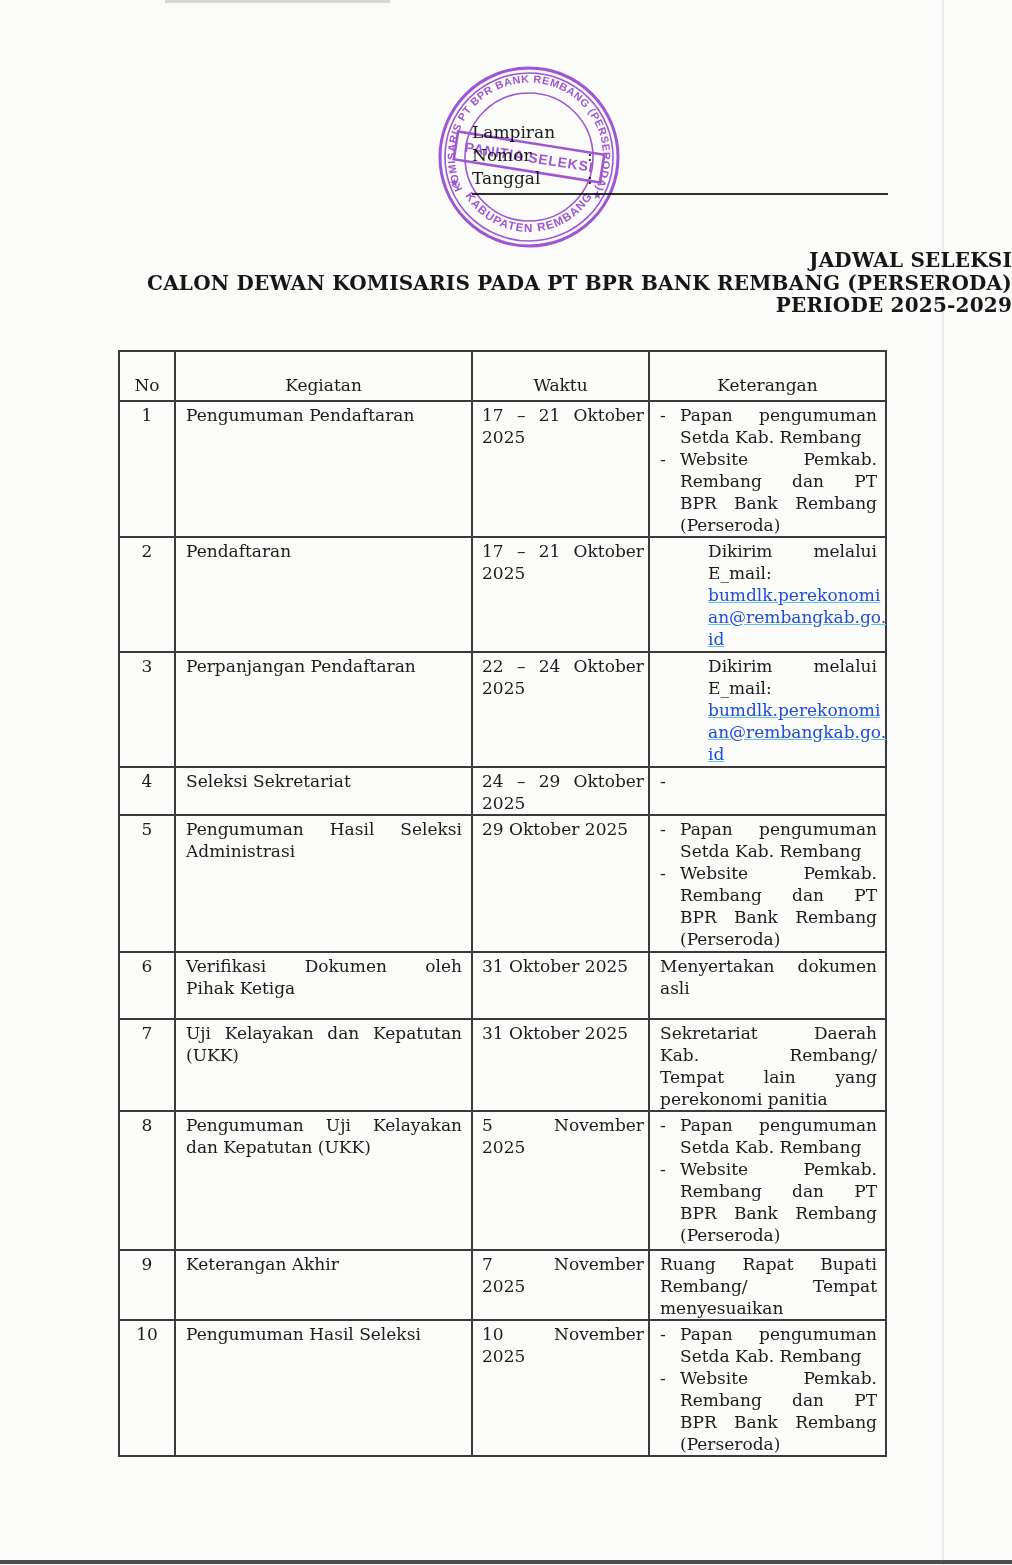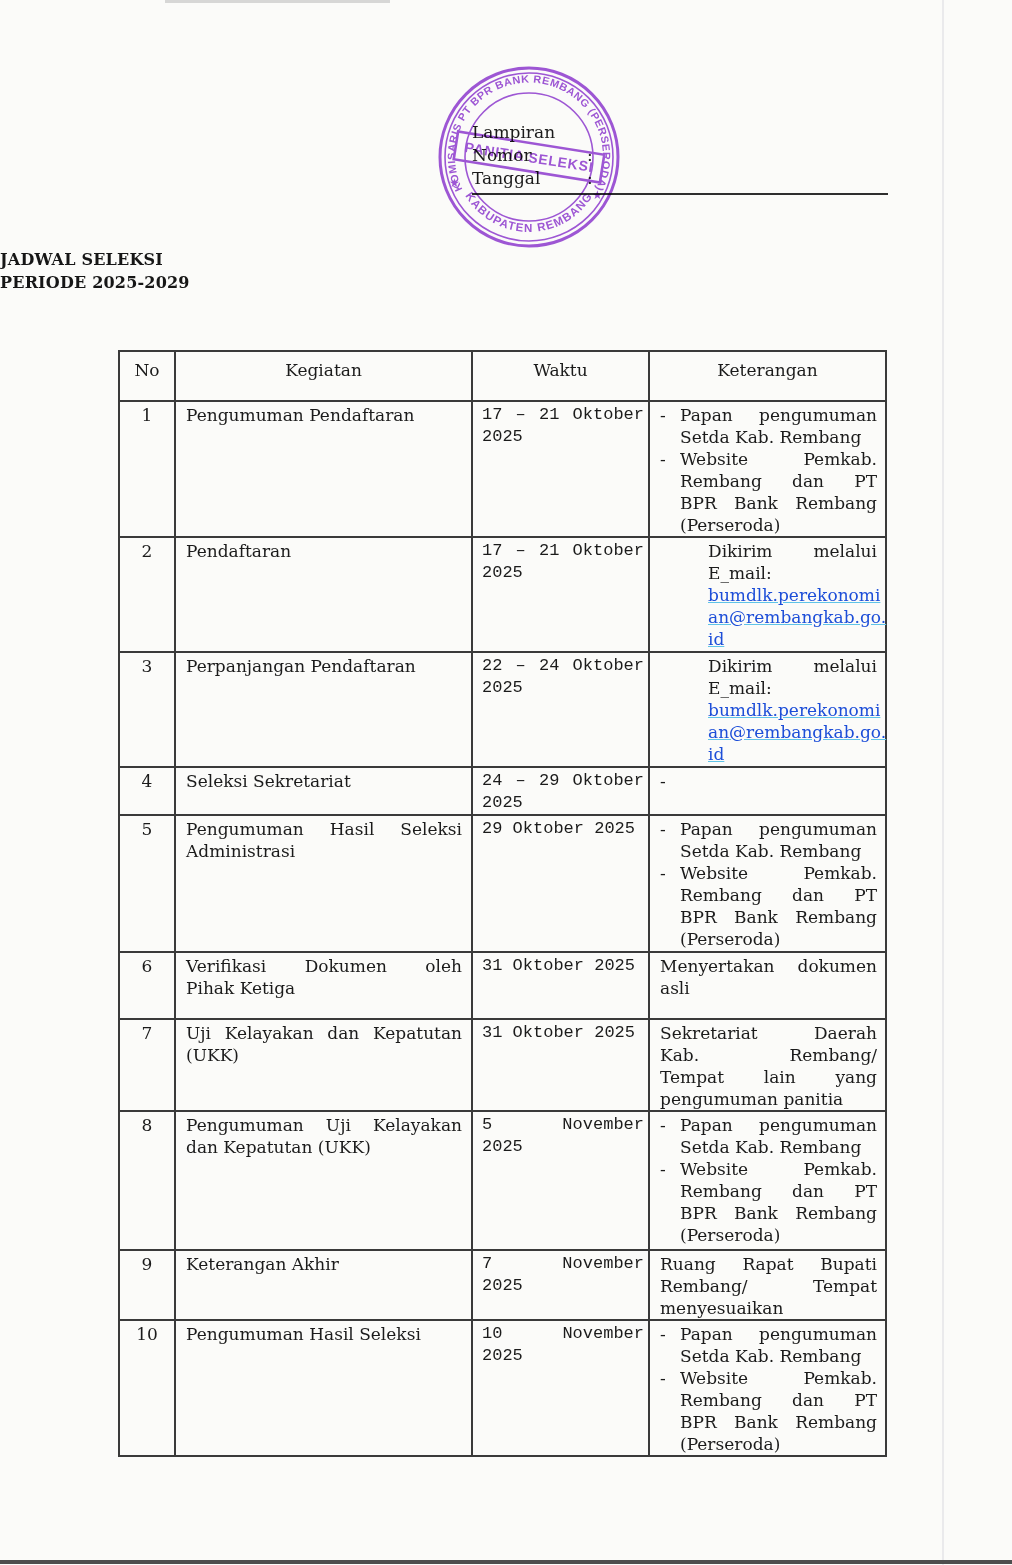--- a/index.html
+++ b/index.html
@@ -17,36 +17,36 @@
   .letterhead { position:absolute; left:472px; top:121px; font-size:17px; line-height:23px; width:416px; }
   .lh-row  { display:grid; grid-template-columns:115px 19px 1fr; }
   .lh-line { margin-top:3px; width:416px; border-top:2px solid #2e2e2e; }
   
   .stamp { position:absolute; left:429px; top:57px; mix-blend-mode:multiply; opacity:.88; }
   .stamp .st-ring   { font-family:"Liberation Sans",sans-serif; font-weight:bold; font-size:10.5px; letter-spacing:.5px; fill:#9340d4; }
   .stamp .st-bottom { font-family:"Liberation Sans",sans-serif; font-weight:bold; font-size:11.5px; letter-spacing:1.2px; fill:#9340d4; }
   .stamp .st-center { font-family:"Liberation Sans",sans-serif; font-weight:bold; font-size:14px; letter-spacing:.8px; fill:#9340d4; }
   .stamp .st-star   { font-size:12px; fill:#9340d4; }
   
-  .title { position:absolute; top:249px; left:0; width:100%; text-align:left;
-           font-weight:bold; font-size:16px; line-height:22.5px; letter-spacing:.2px; color:#161616; }
+  .title { position:absolute; top:249px; left:0; width:100%; text-align:right;
+           font-weight:bold; font-size:20px; line-height:22.5px; letter-spacing:.2px; color:#161616; }
   
   .sched { position:absolute; left:118px; top:350px; width:767px;
            border-collapse:collapse; table-layout:fixed; font-size:17px; line-height:22px; }
   .sched th, .sched td { border:2px solid #3a3a3a; vertical-align:top; font-weight:normal; }
   .sched thead tr { height:50px; }
-  .sched th { padding-top:7px;border-radius:6px; }
+  .sched th { padding-top:22px;border-radius:6px; }
   .sched tbody tr:nth-child(1){height:133px} .sched tbody tr:nth-child(2){height:115px}
   .sched tbody tr:nth-child(3){height:115px} .sched tbody tr:nth-child(4){height:45px}
   .sched tbody tr:nth-child(5){height:137px} .sched tbody tr:nth-child(6){height:67px}
   .sched tbody tr:nth-child(7){height:91px}  .sched tbody tr:nth-child(8){height:139px}
   .sched tbody tr:nth-child(9){height:65px}  .sched tbody tr:nth-child(10){height:135px}
   td.c-no  { text-align:center; padding-top:2px; }
   td.c-keg { padding:2px 9px 0 10px; }
-  td.c-wak { padding:2px 4px 0 9px;font-family:Liberation Mono, monospace; }
+  td.c-wak { padding:2px 4px 0 9px; }
   td.c-ket { padding:2px 8px 0 10px; }
   td.c-ket.ket-email { padding-left:58px; }
   .ln { white-space:nowrap; }
   .jl { white-space:normal; text-align:justify; text-align-last:justify; }
   .bi   { display:flex; }
   .dash { flex:0 0 20px; width:20px; }
   .bt   { flex:1; min-width:0; }
   .email-link { color:#1d4ed8; text-decoration:underline; text-decoration-color:#5fc3e8; }
 </style>
 </head>
@@ -91,20 +91,21 @@
     <text class="st-star" x="20" y="130">★</text>
     <text class="st-star" x="163" y="142">★</text>
     <g transform="rotate(9 100 100)">
       <rect x="26" y="86" width="148" height="28" fill="none" stroke="#9340d4" stroke-width="2.6"></rect>
       <text class="st-center" x="100" y="105" text-anchor="middle">PANITIA SELEKSI</text>
     </g>
   </svg>
 
   <div class="title">
     <div>JADWAL SELEKSI</div>
+    <div>CALON DEWAN KOMISARIS PADA PT BPR BANK REMBANG (PERSERODA)</div>
     <div>PERIODE 2025-2029</div>
   </div>
 
   <table class="sched">
     <colgroup>
       <col style="width:56px">
         <col style="width:297px">
         <col style="width:177px">
         <col style="width:237px">
     </colgroup>
@@ -240,21 +241,21 @@
             <div class="ln jl">Uji Kelayakan dan Kepatutan</div>
             <div class="ln">(UKK)</div>
           </td>
           <td class="c-wak">
             <div class="ln">31 Oktober 2025</div>
           </td>
           <td class="c-ket">
             <div class="ln jl">Sekretariat Daerah</div>
             <div class="ln jl">Kab. Rembang/</div>
             <div class="ln jl">Tempat lain yang</div>
-            <div class="ln">pengumuman panitia</div>
+            <div class="ln">perekonomi panitia</div>
           </td>
         </tr>
         <tr>
           <td class="c-no">8</td>
           <td class="c-keg">
             <div class="ln jl">Pengumuman Uji Kelayakan</div>
             <div class="ln">dan Kepatutan (UKK)</div>
           </td>
           <td class="c-wak">
             <div class="ln jl">5 November</div>

